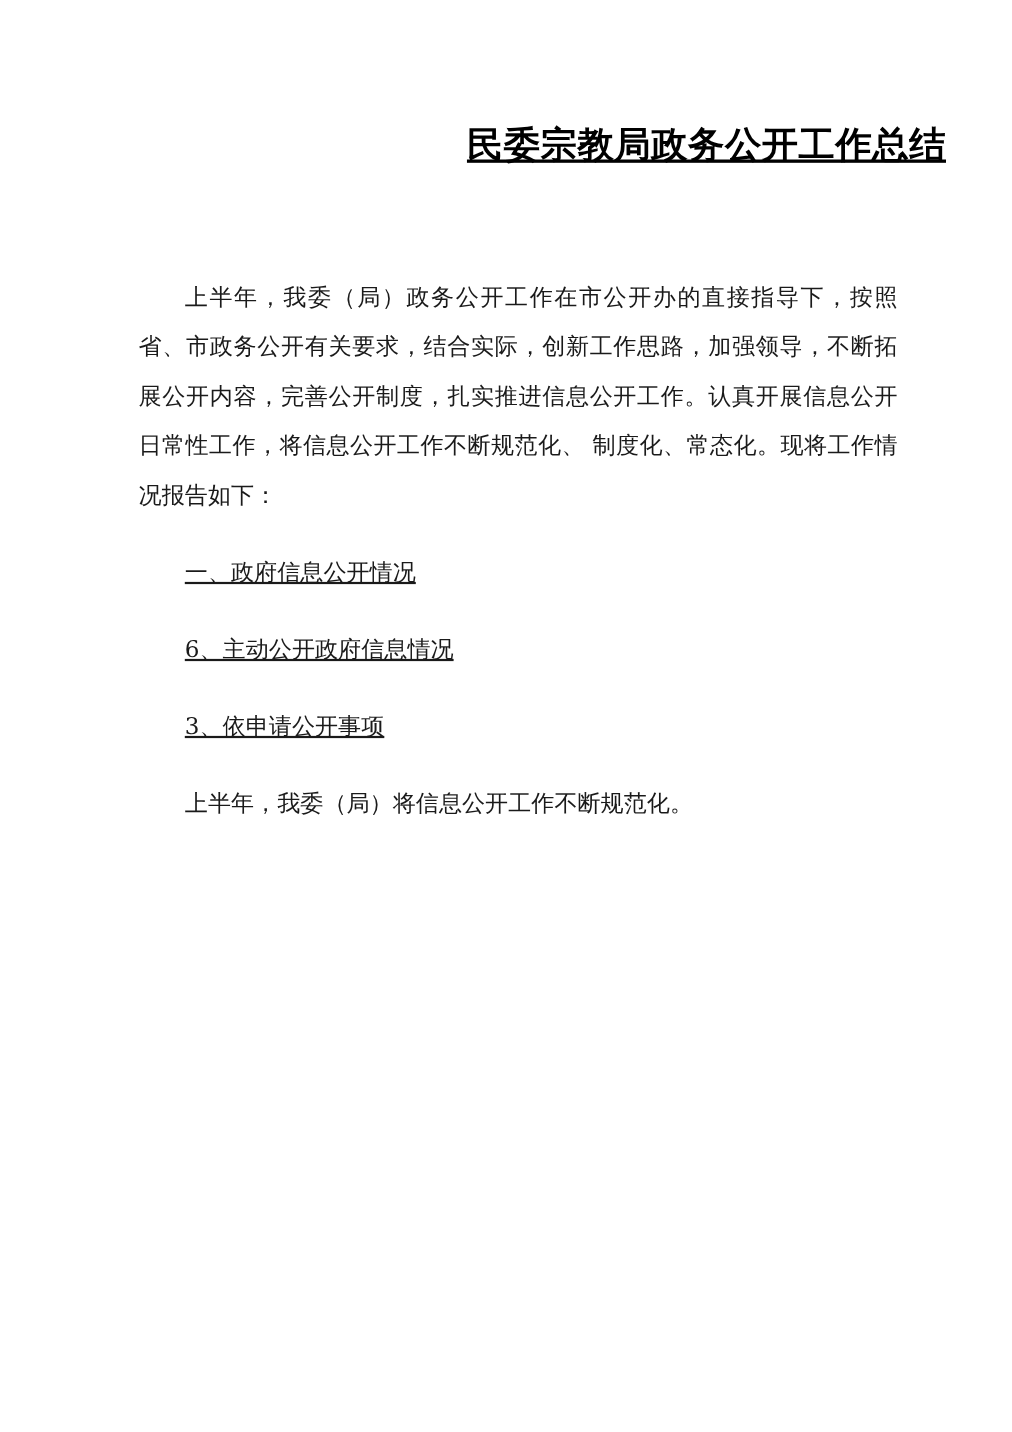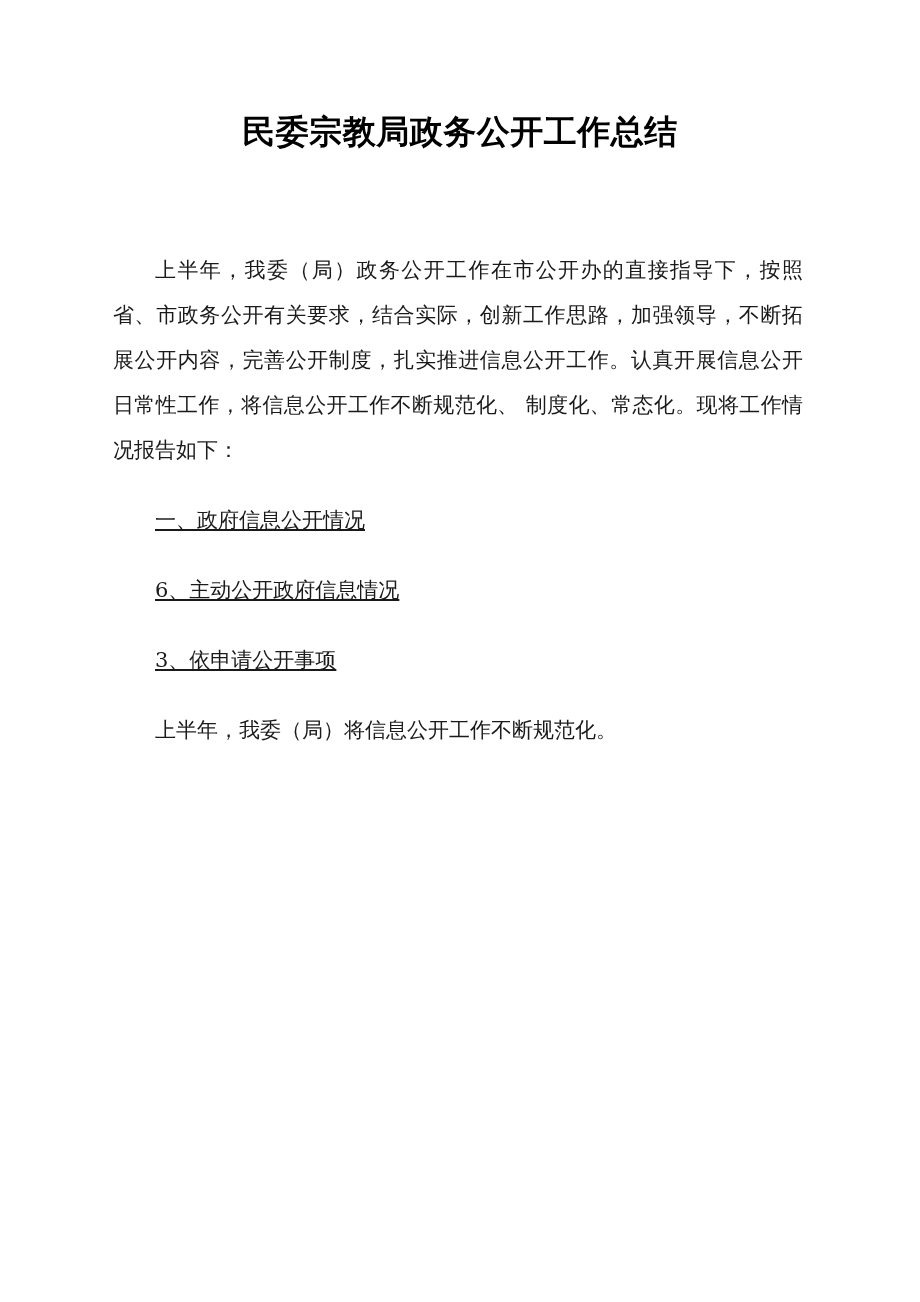--- a/index.html
+++ b/index.html
@@ -21,33 +21,34 @@
     background: #ffffff;
     overflow: hidden;
     box-sizing: border-box;
   }
   .doc-title {
     font-family: "DejaVu Sans", "Liberation Sans", sans-serif;
     font-weight: bold;
     font-size: 33px;
     line-height: 40px;
     letter-spacing: 0.5px;
-    text-align: center;
+    text-align: right;
     color: #000000;
     margin: 0;
     padding: 0;
     position: absolute;
     left: 60px;
     right: 60px;
     top: 112px;
     white-space: nowrap;
+    text-decoration: underline;
   }
   .body-area {
     position: absolute;
-    left: 113px;
+    left: 126px;
     top: 248px;
     width: 690px;
   }
   .para {
     font-size: 21px;
     line-height: 45px;
     text-align: justify;
     text-justify: inter-ideograph;
     text-indent: 2em;
     margin: 0 0 25px 0;

